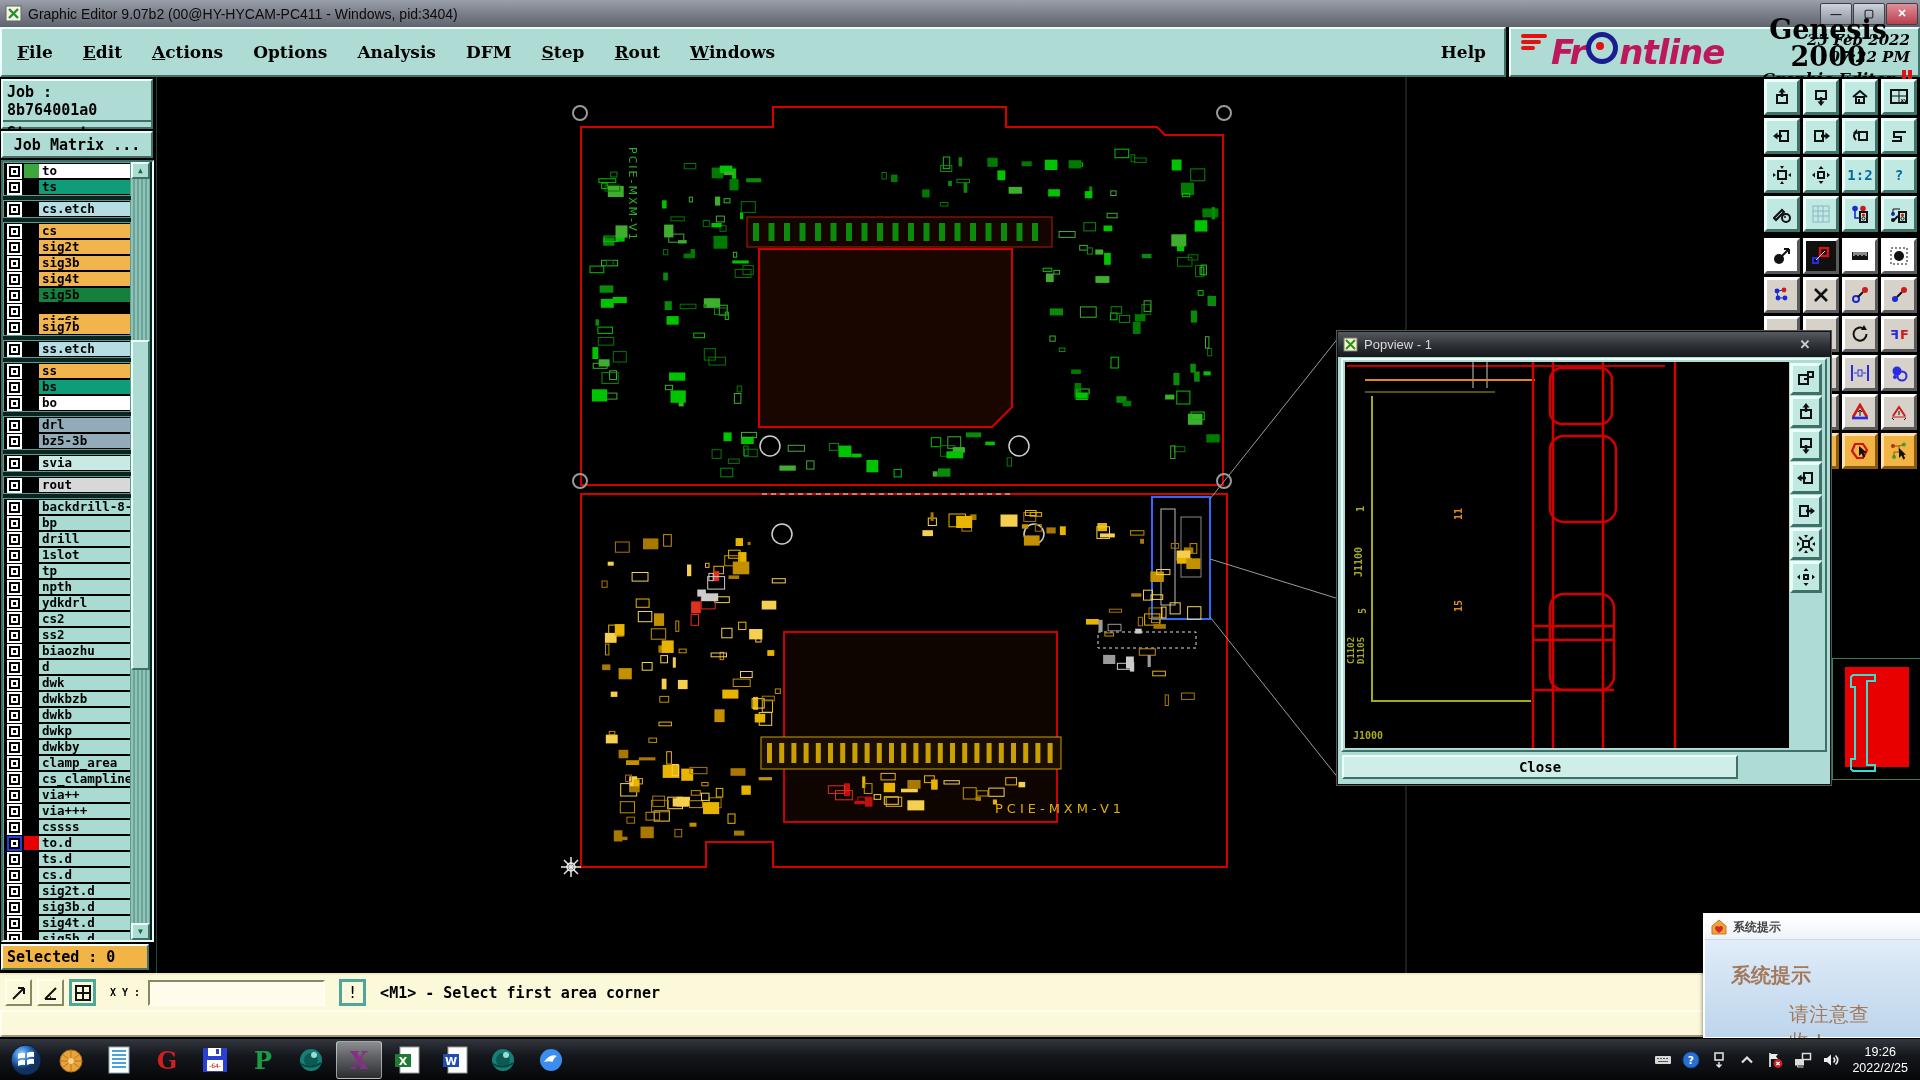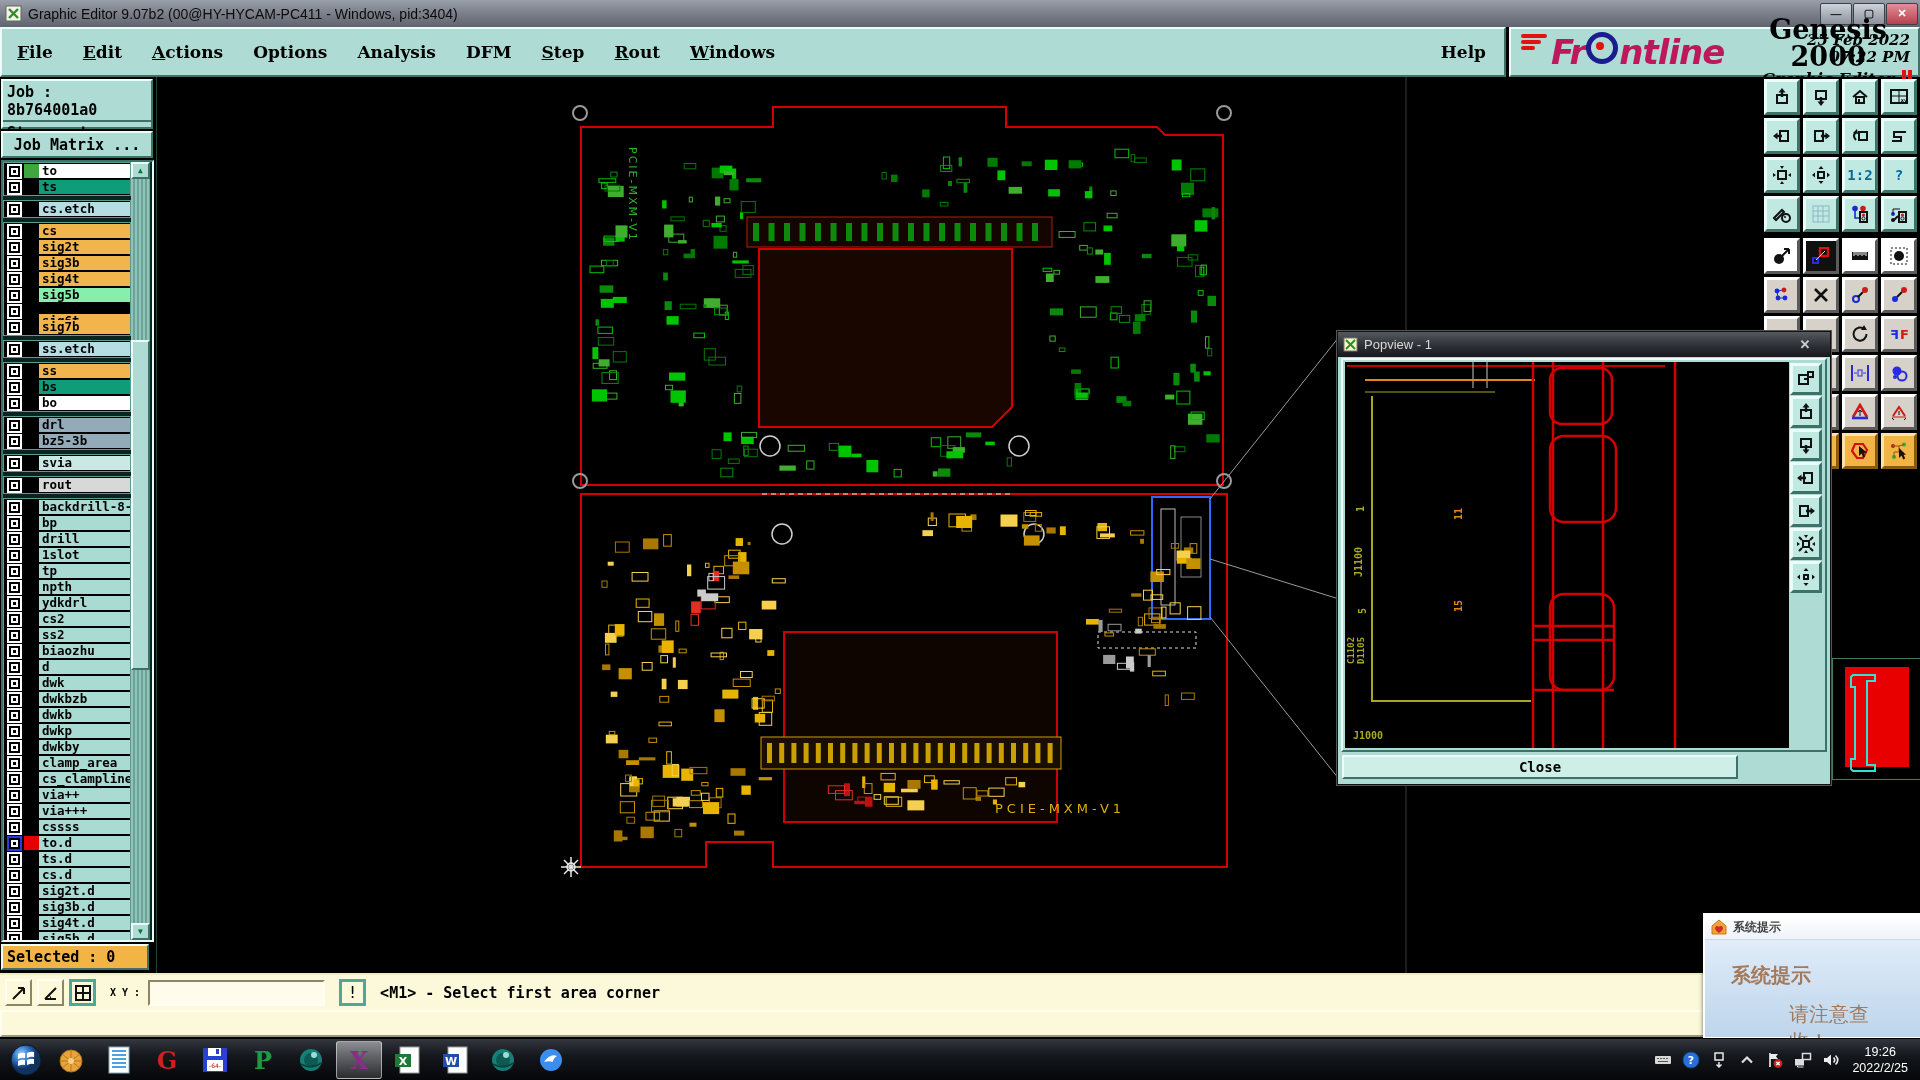--- a/index.html
+++ b/index.html
@@ -704,21 +704,21 @@
             <div class="lname" style="background: rgb(242, 181, 78);">sig3b</div>
           </div>
           <div class="lrow">
             <div class="cbx"></div>
             <div class="swatch"></div>
             <div class="lname" style="background: rgb(242, 181, 78);">sig4t</div>
           </div>
           <div class="lrow">
             <div class="cbx"></div>
             <div class="swatch"></div>
-            <div class="lname" style="background: #86efac;">sig5b</div>
+            <div class="lname" style="background: #15803d;">sig5b</div>
           </div>
           <div class="lrow">
             <div class="cbx"></div>
             <div class="swatch"></div>
             <div class="lname" style="background: rgb(242, 181, 78); margin-top: 20px;">sig6t</div>
           </div>
           <div class="lrow">
             <div class="cbx"></div>
             <div class="swatch"></div>
             <div class="lname" style="background: rgb(242, 181, 78);">sig7b</div>

